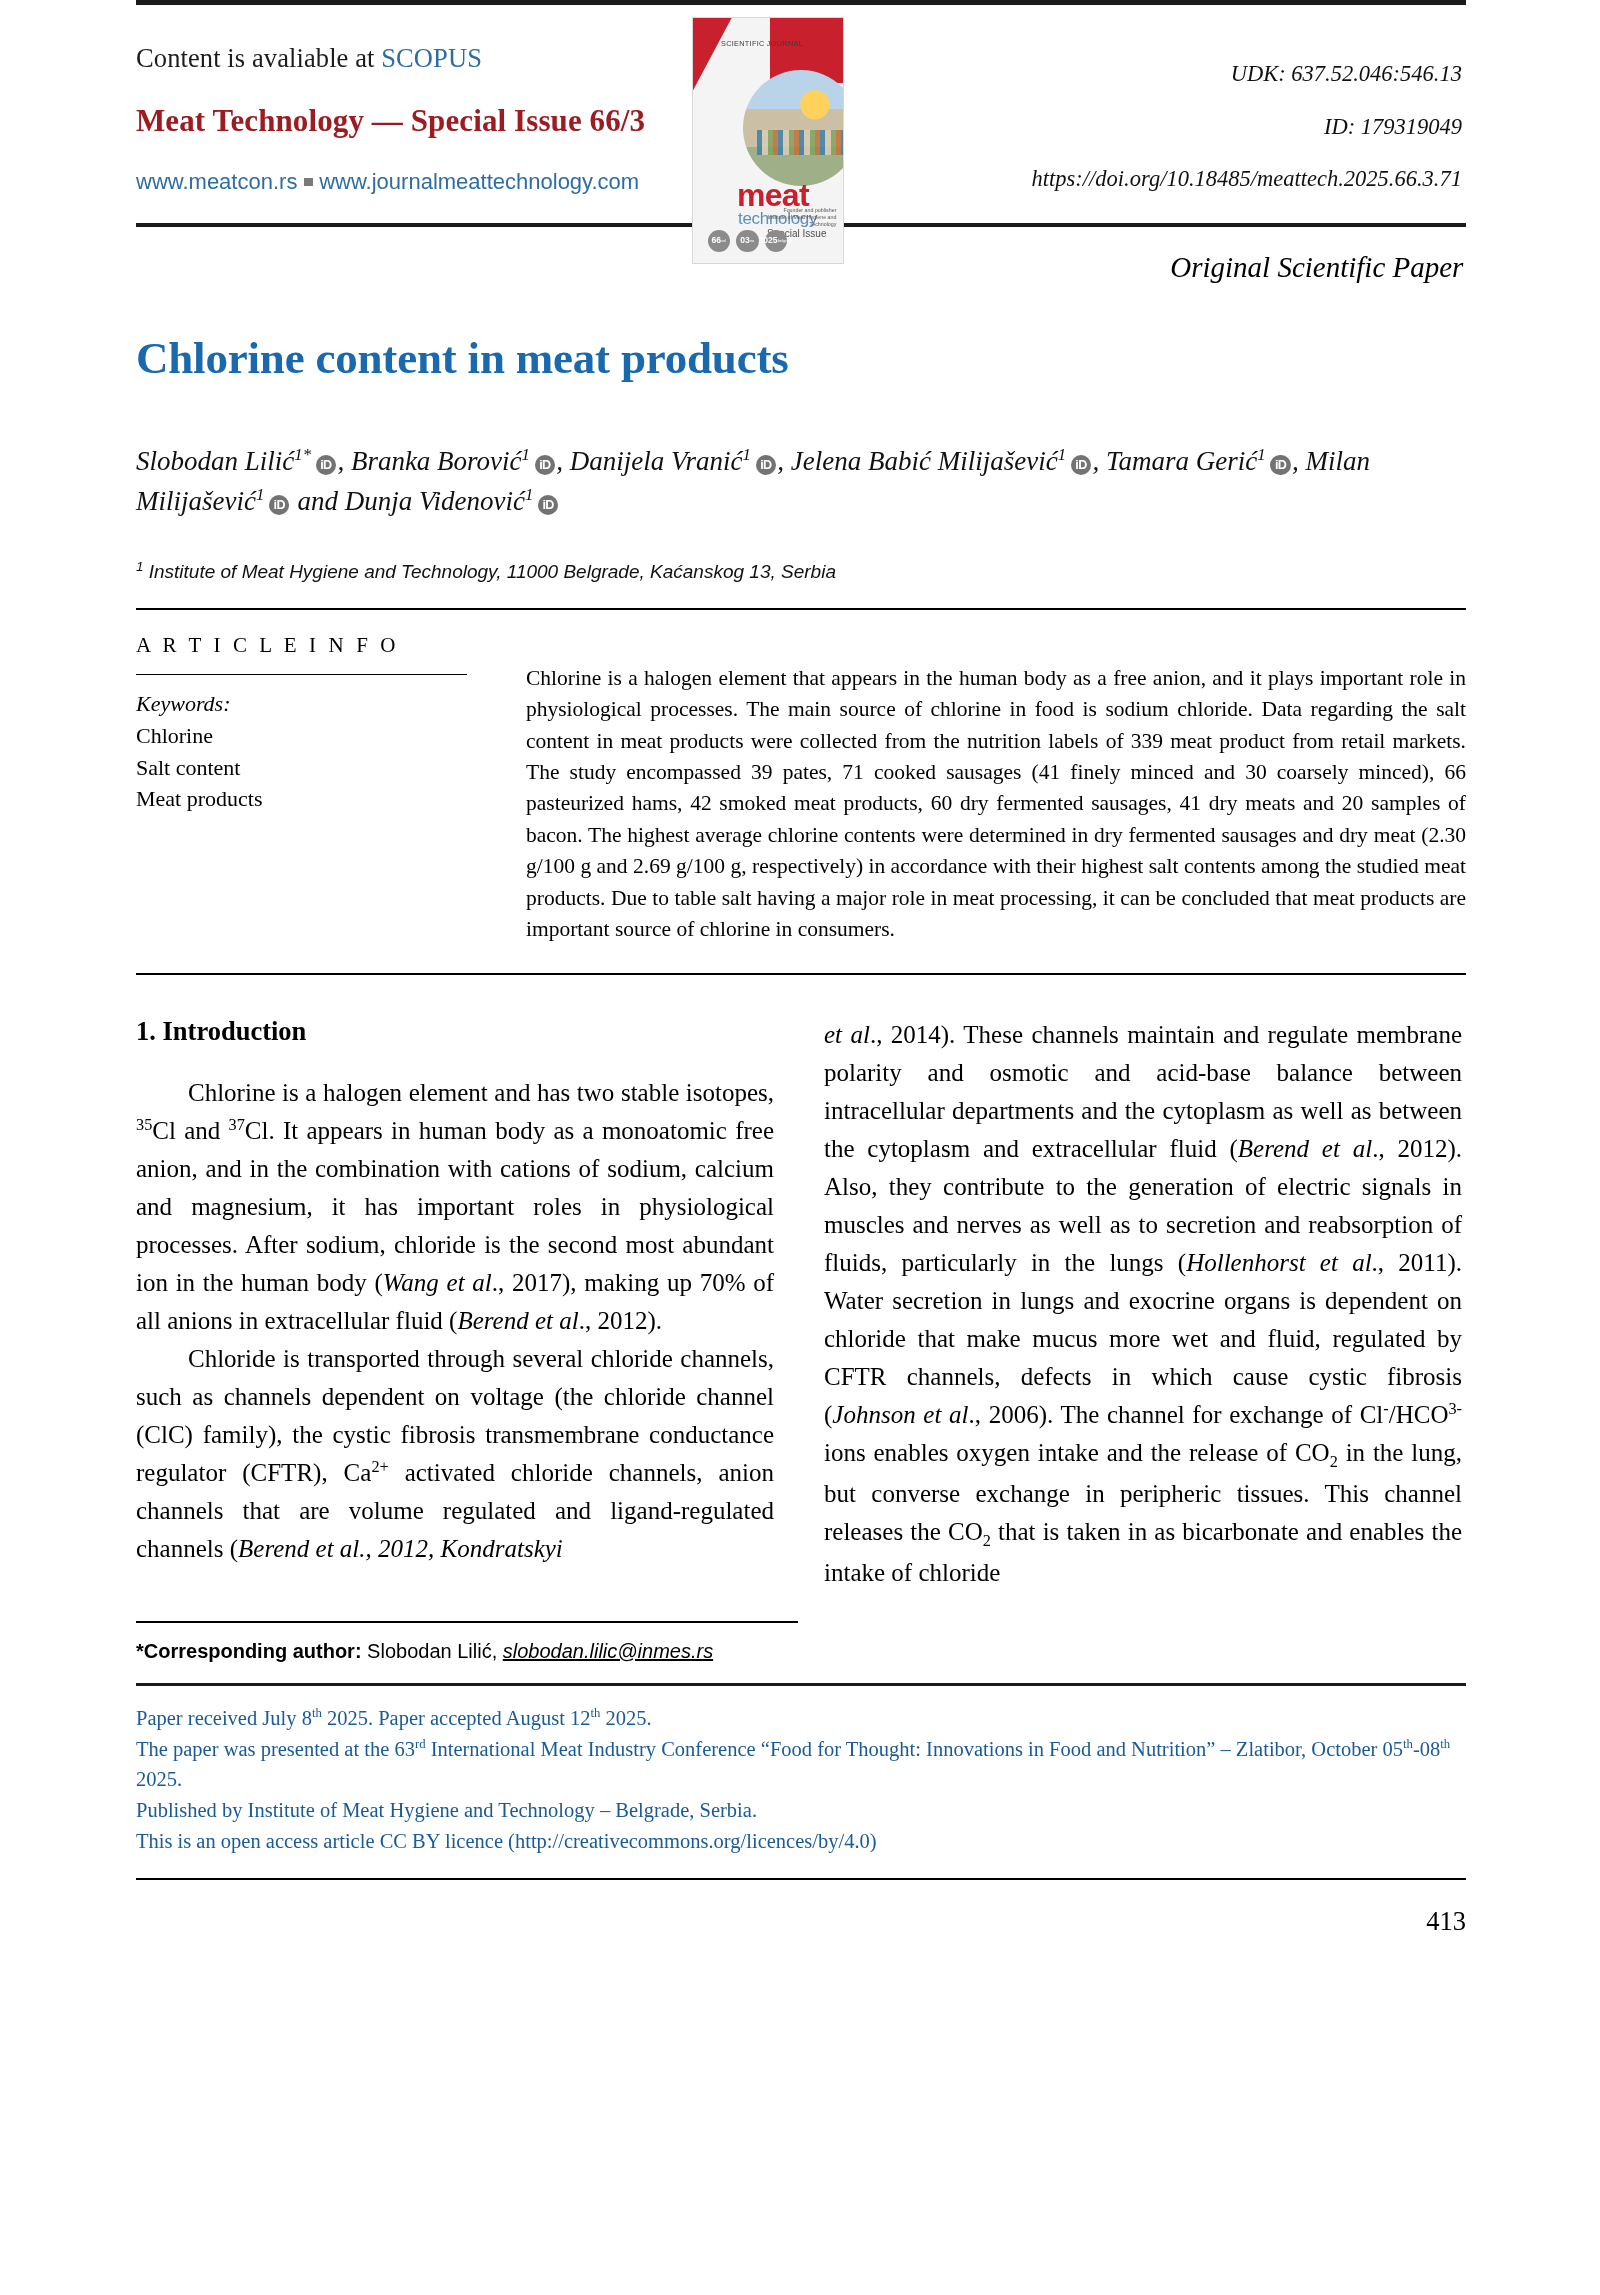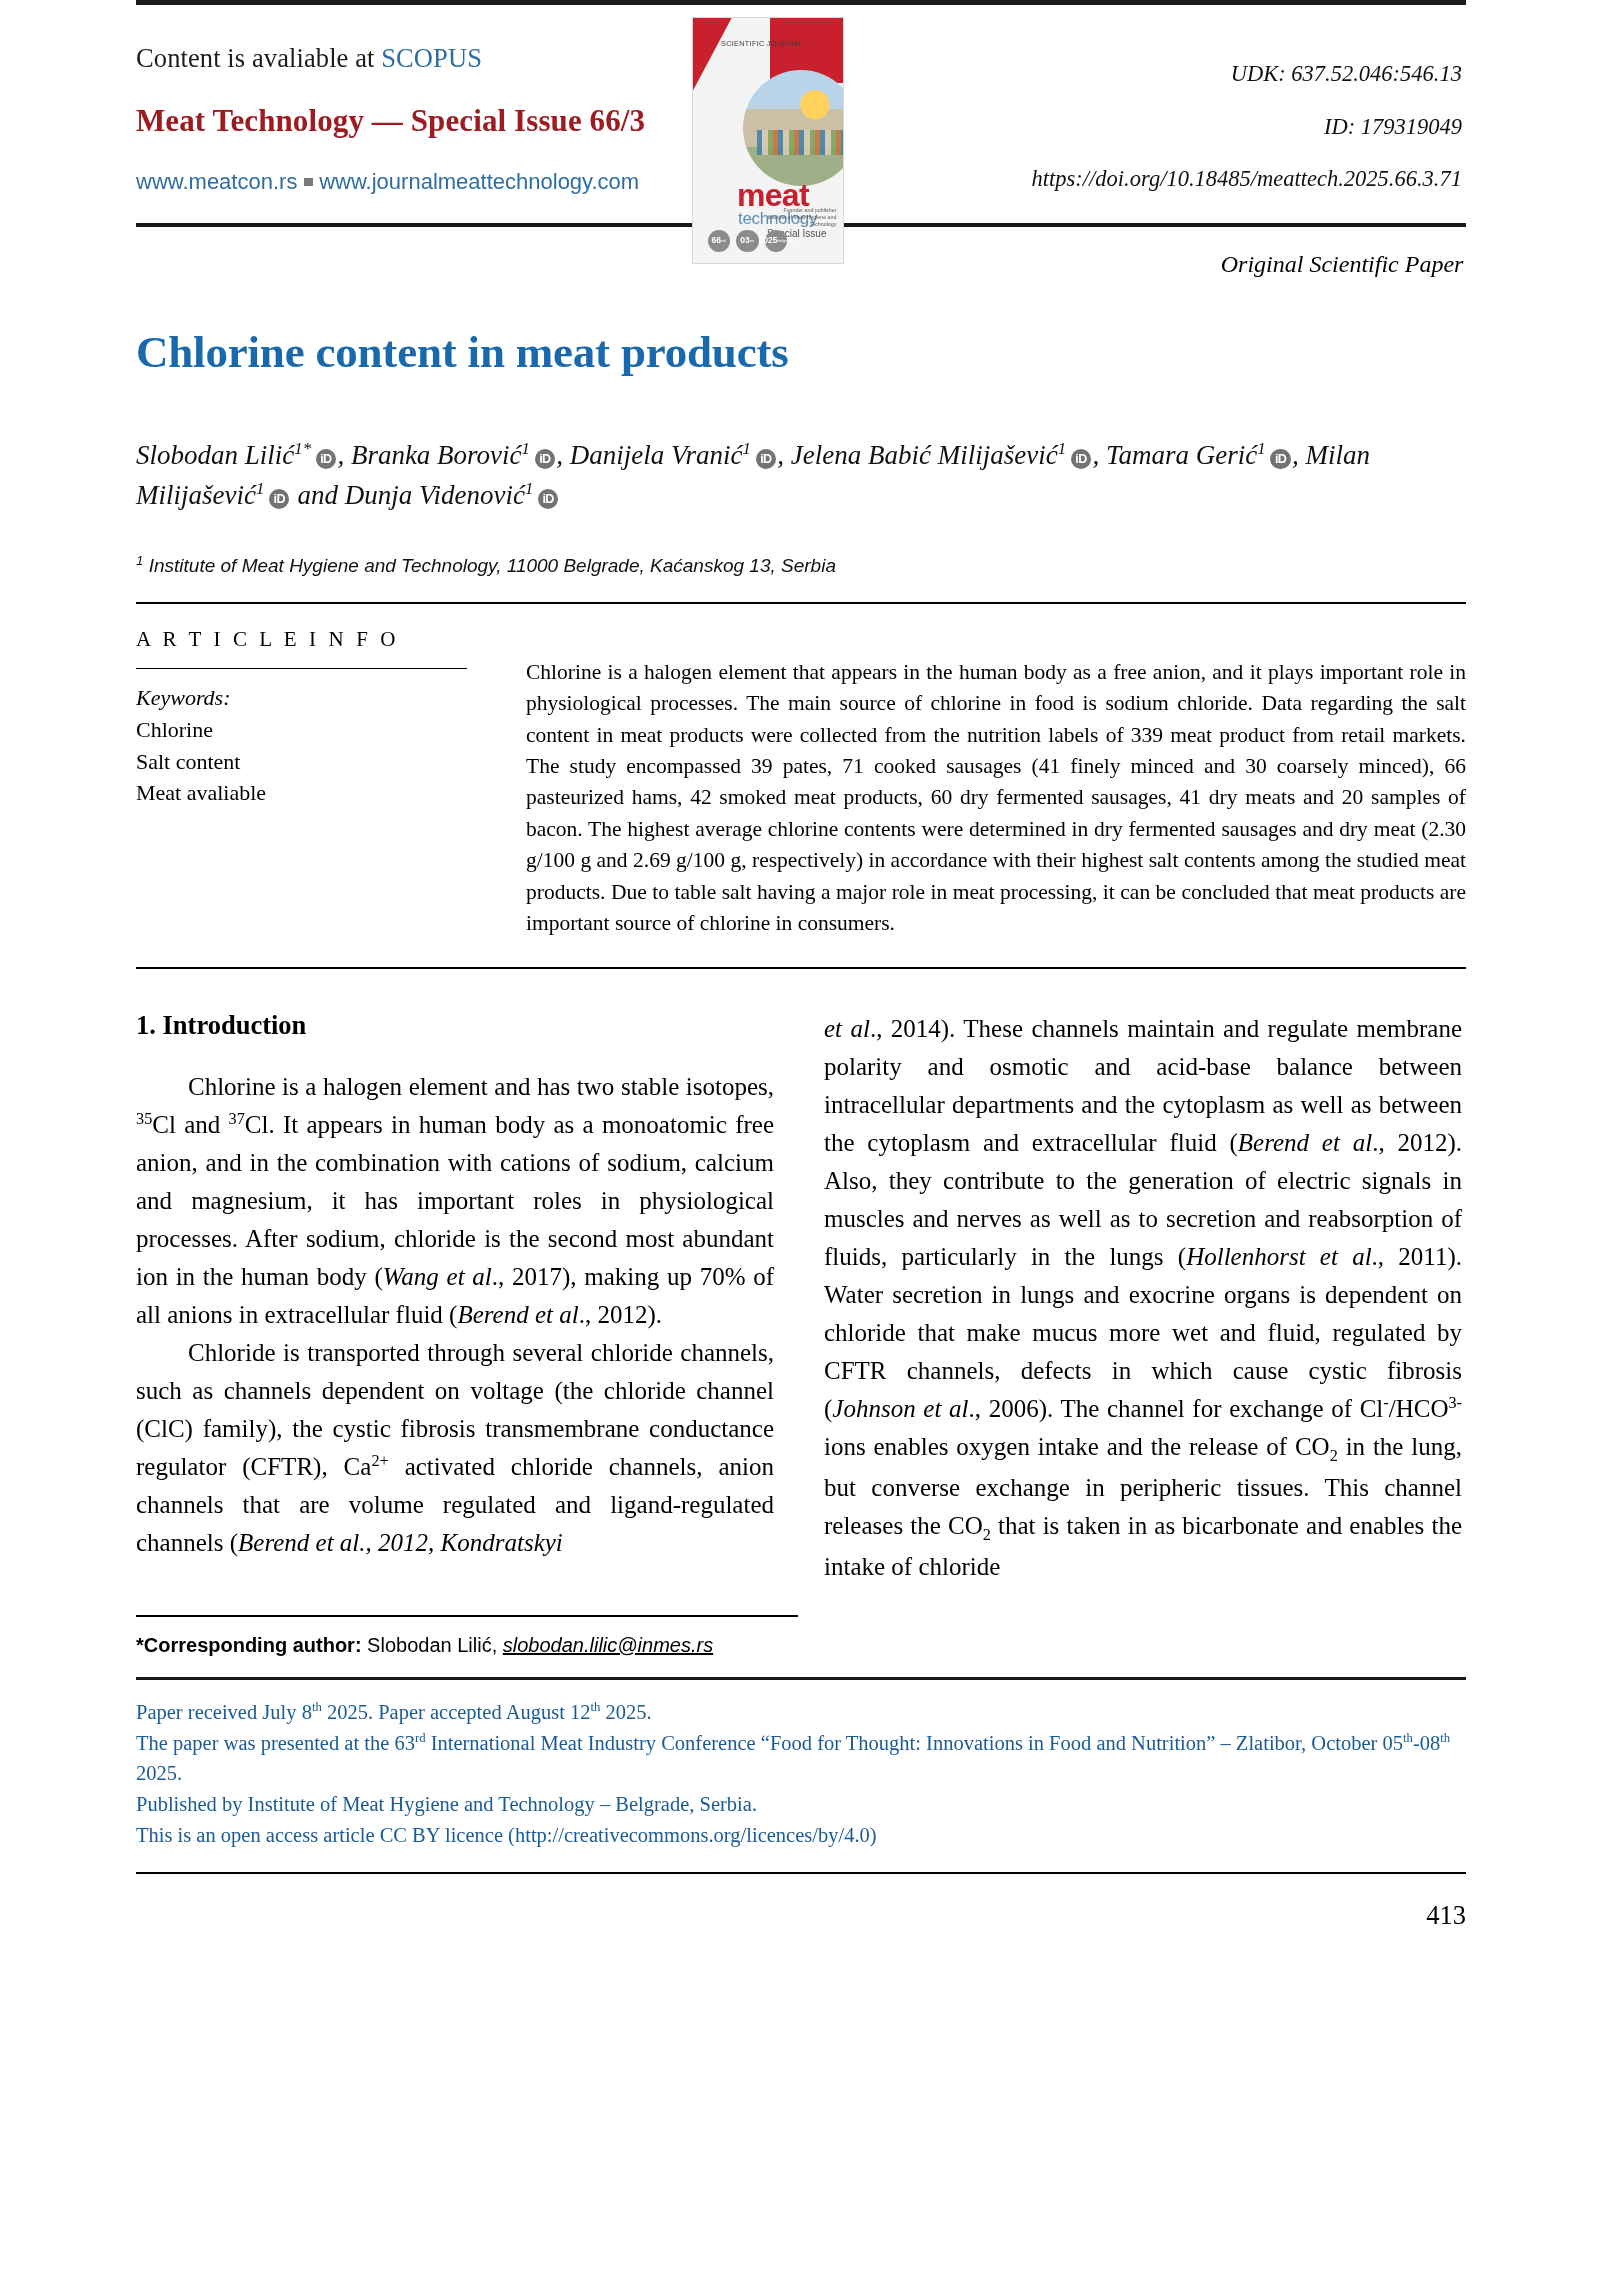--- a/index.html
+++ b/index.html
@@ -233,21 +233,21 @@
     margin-bottom: 26.5px;
     white-space: nowrap;
   }
   .meta-line:last-child { margin-bottom: 0; }
 
   
   .paper-type {
     text-align: right;
     font-family: "Liberation Serif", serif;
     font-style: italic;
-    font-size: 24px;
+    font-size: 29px;
     padding-top: 24px;
     padding-right: 2.6px;
   }
 
   
   .art-title {
     margin-top: 48px;
     font-family: "Liberation Serif", serif;
     font-weight: bold;
     font-size: 45px;
@@ -483,21 +483,21 @@
   <div class="info-rule"></div>
 
   <div class="info-block">
     <div class="info-left">
       <div class="sec-head">A R T I C L E   I N F O</div>
       <div class="kw-rule"></div>
       <div class="kw-list">
         <div class="kw-label">Keywords:</div>
         <div>Chlorine</div>
         <div>Salt content</div>
-        <div>Meat avaliable</div>
+        <div>Meat products</div>
       </div>
     </div>
     <div class="info-right">
       <div class="abstract-text">Chlorine is a halogen element that appears in the human body as a free anion, and it plays important role in physiological processes. The main source of chlorine in food is sodium chloride. Data regarding the salt content in meat products were collected from the nutrition labels of 339 meat product from retail markets. The study encompassed 39 pates, 71 cooked sausages (41 finely minced and 30 coarsely minced), 66 pasteurized hams, 42 smoked meat products, 60 dry fermented sausages, 41 dry meats and 20 samples of bacon. The highest average chlorine contents were determined in dry fermented sausages and dry meat (2.30 g/100 g and 2.69 g/100 g, respectively) in accordance with their highest salt contents among the studied meat products. Due to table salt having a major role in meat processing, it can be concluded that meat products are important source of chlorine in consumers.</div>
     </div>
   </div>
 
   <div class="info-rule-bottom"></div>
 
   <div class="body-cols">

